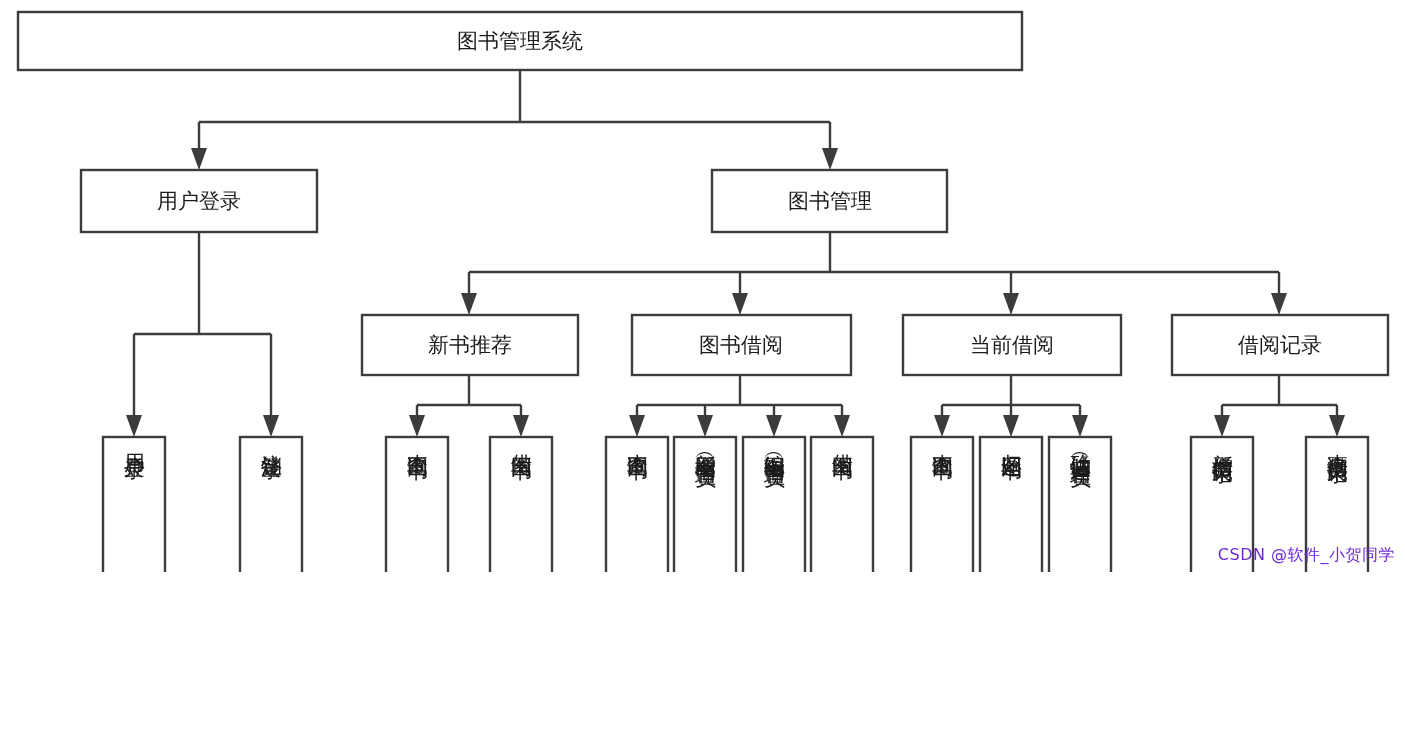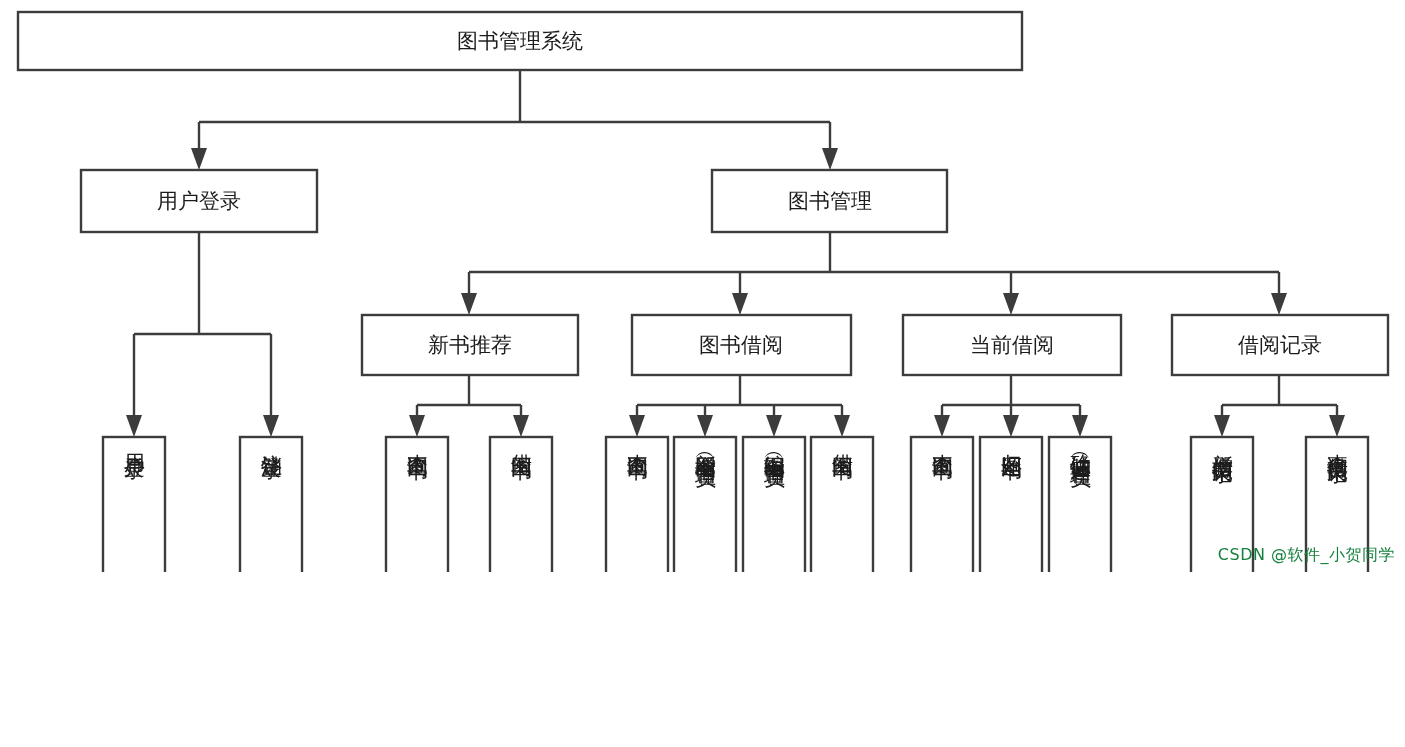--- a/index.html
+++ b/index.html
@@ -65,21 +65,21 @@
     line-height: 1;
     letter-spacing: 2px;
     color: #1c1c1c;
     white-space: nowrap;
   }
   .watermark {
     position: absolute;
     right: 10px;
     bottom: 6px;
     font-size: 16px;
-    color: #15803d;
+    color: #6d28d9;
     letter-spacing: 0.5px;
     font-family: "DejaVu Sans", "Liberation Sans", sans-serif;
     white-space: nowrap;
   }
 </style>
 </head>
 <body>
 
 <div id="diagram-root">
 

